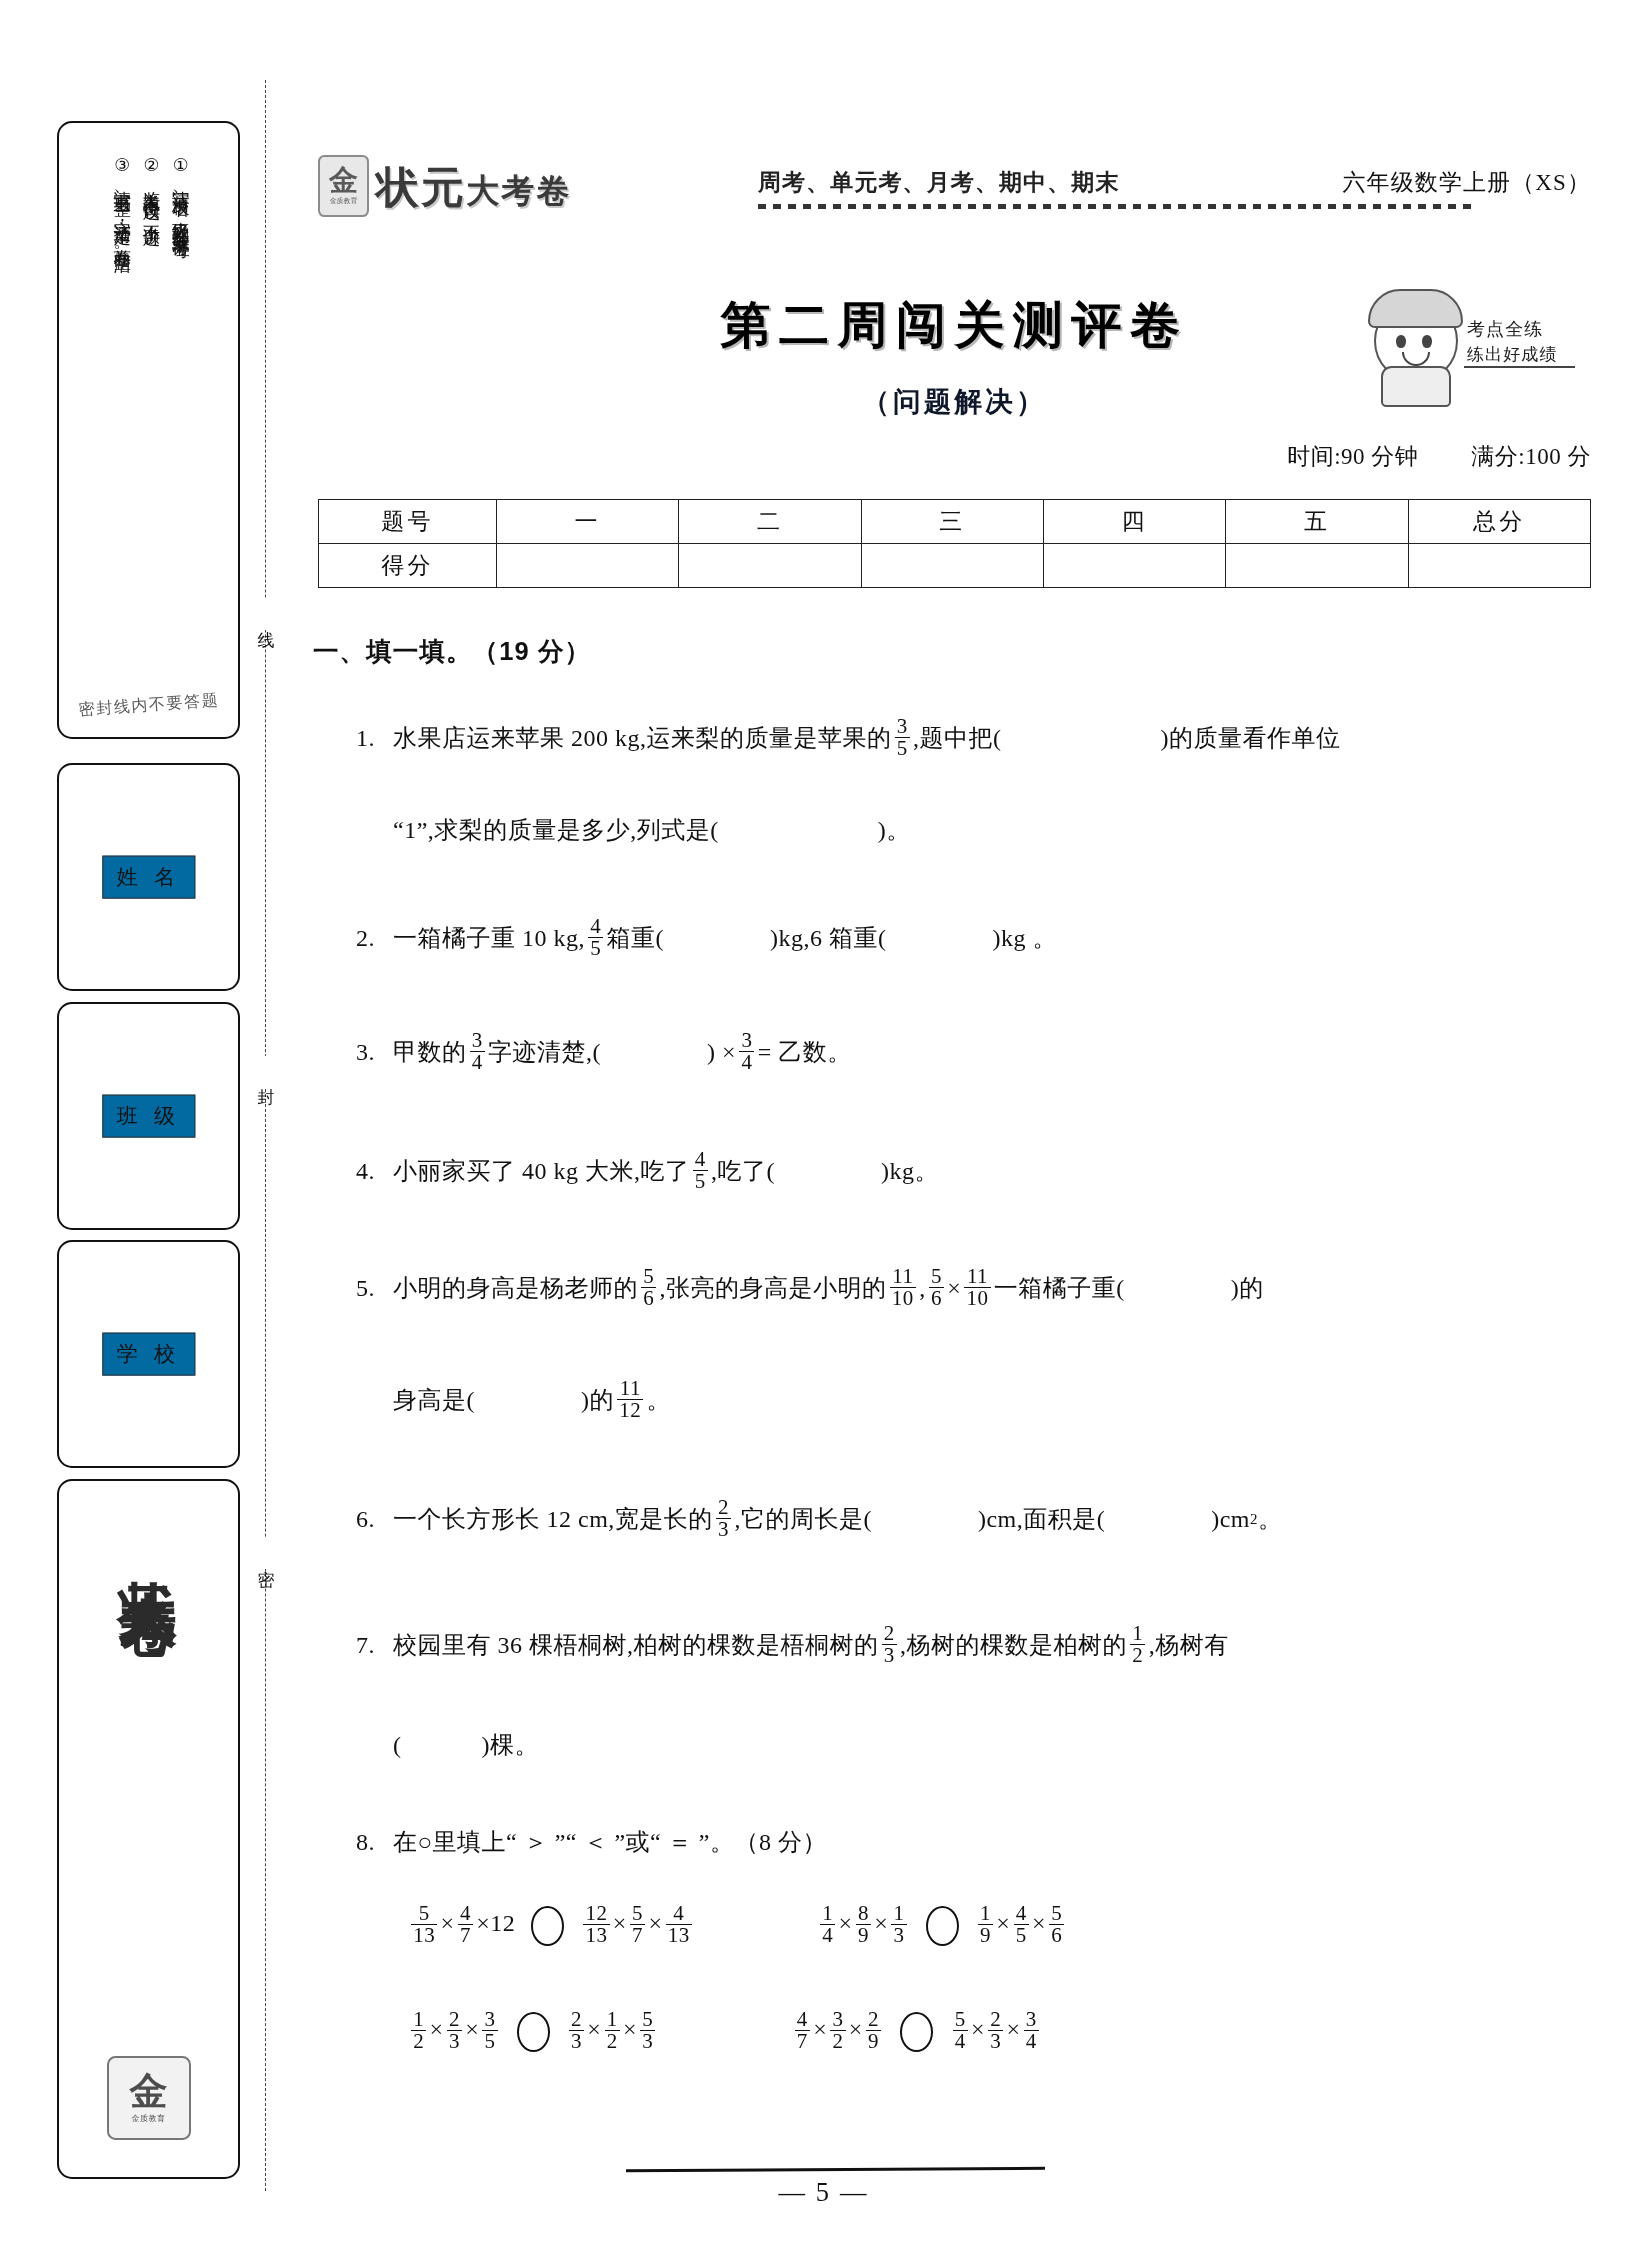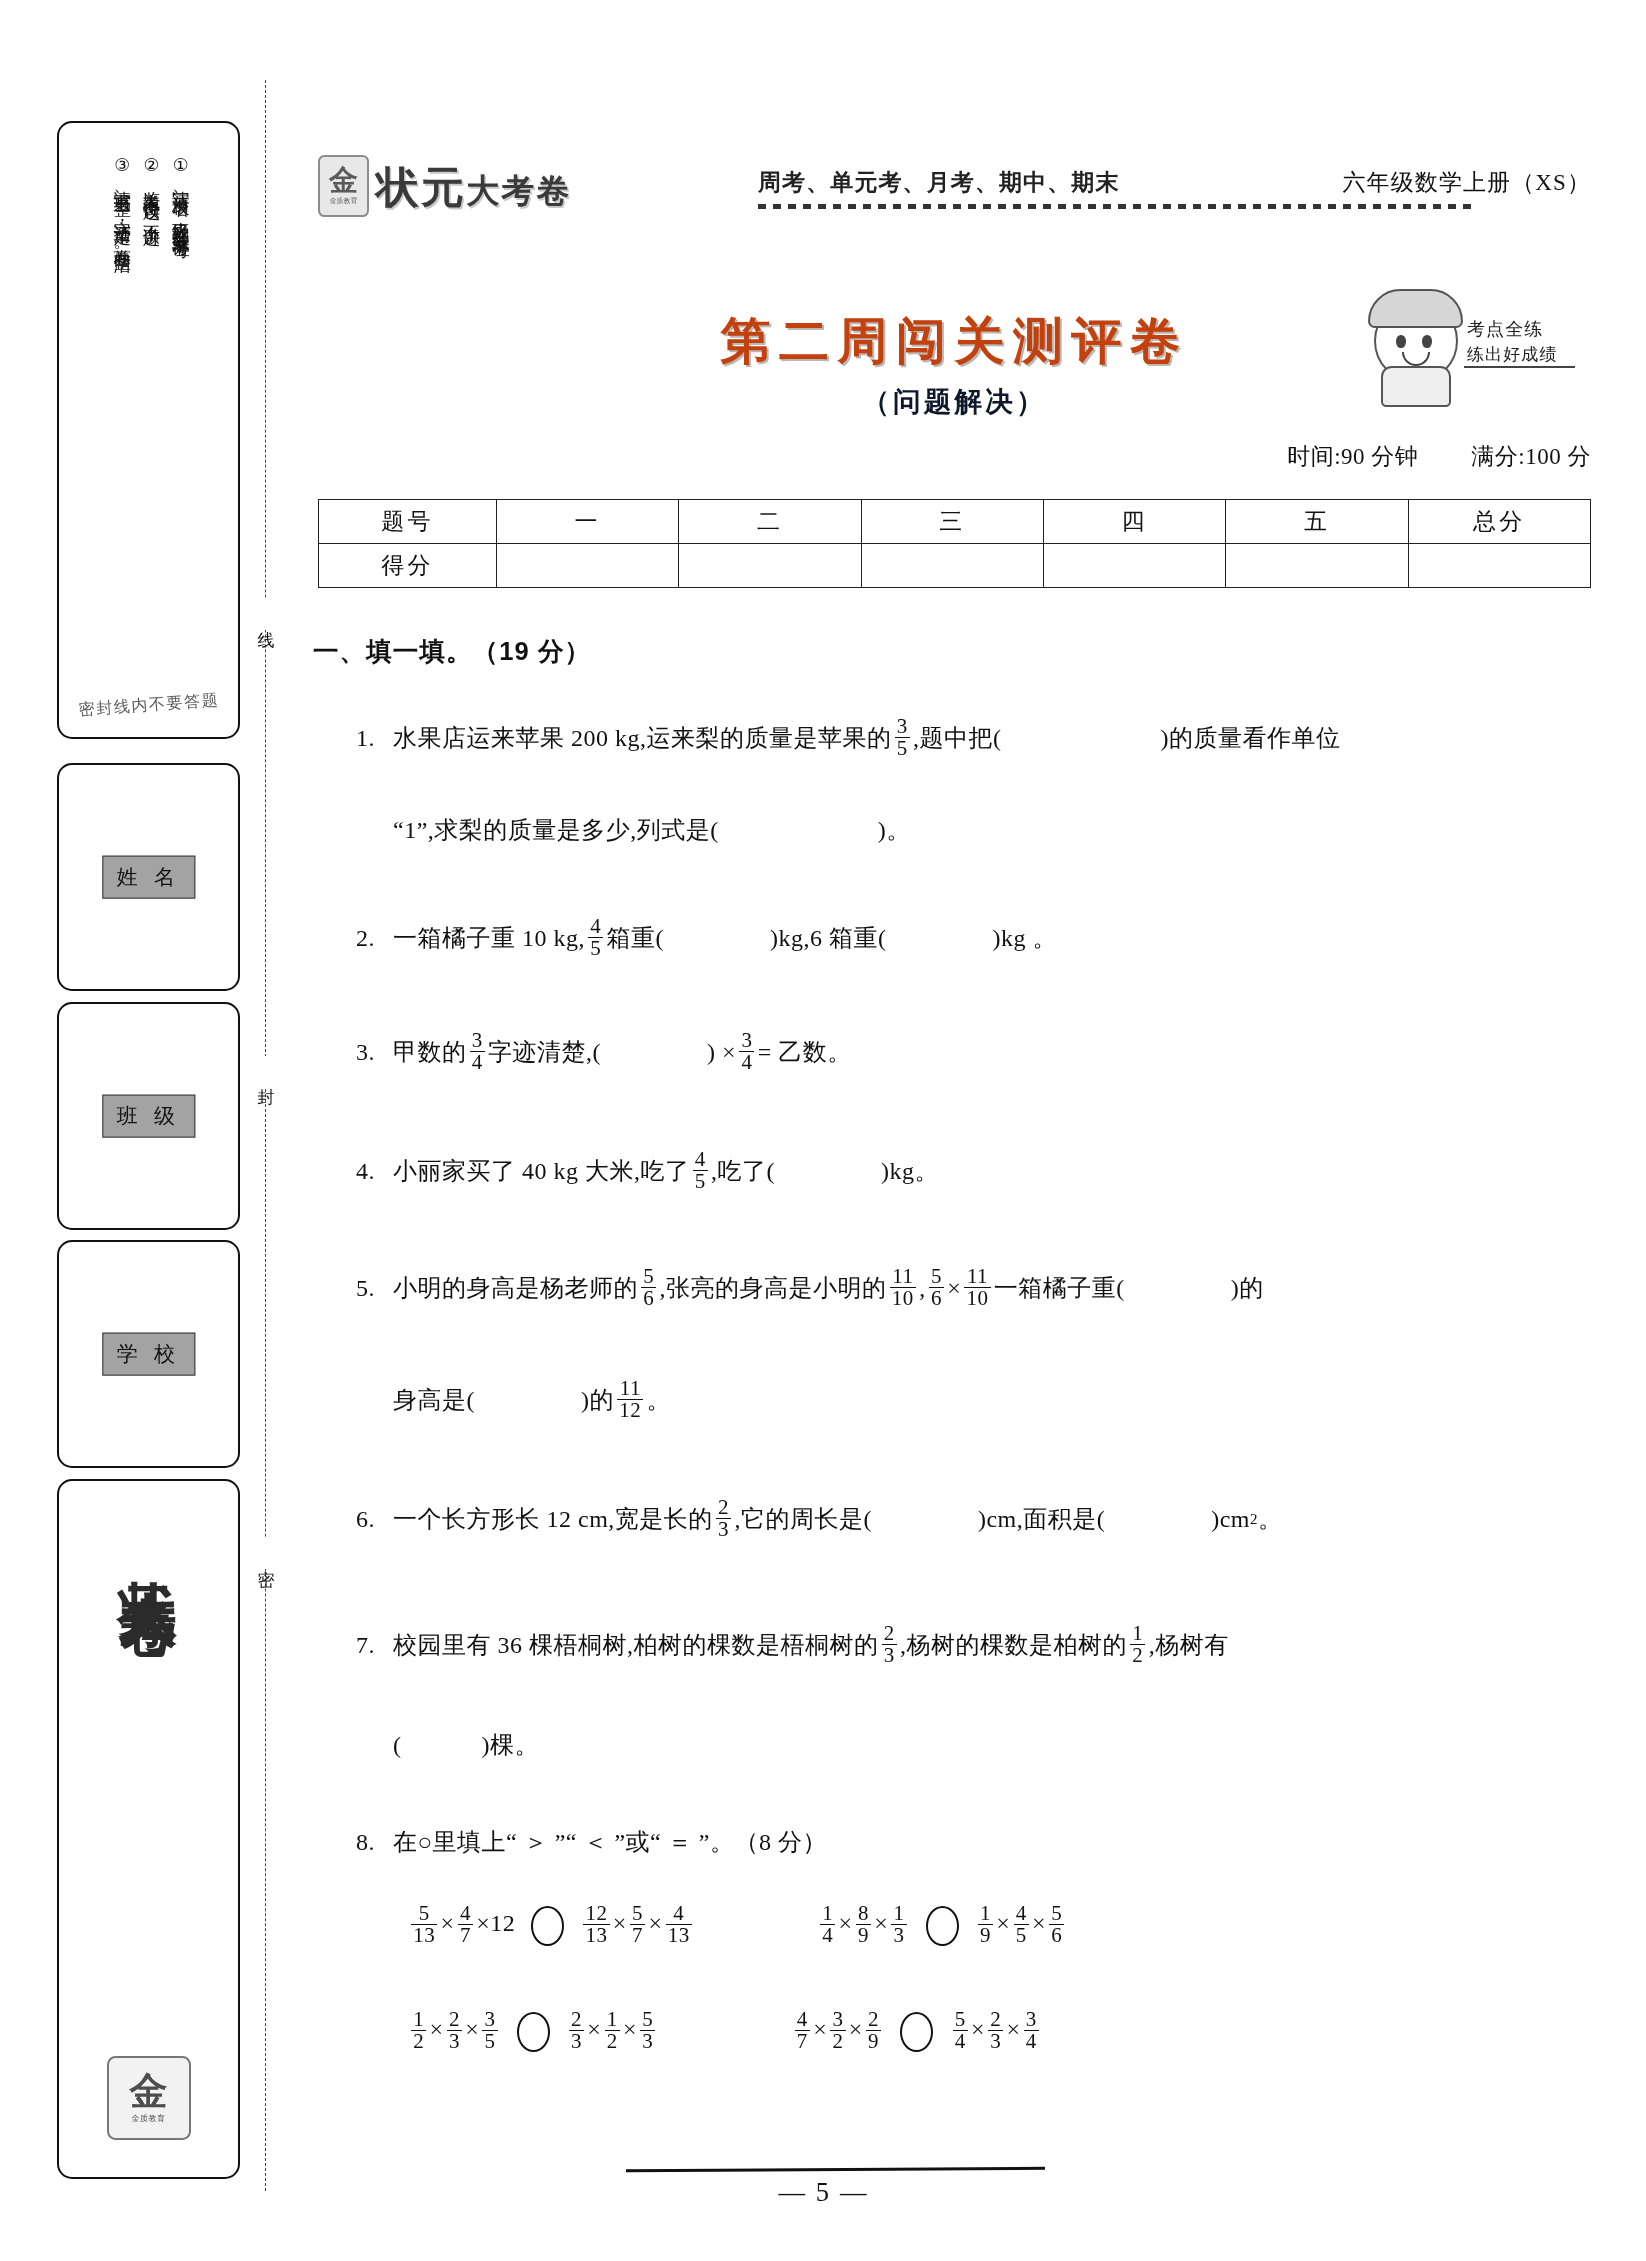--- a/index.html
+++ b/index.html
@@ -35,21 +35,21 @@
     white-space:nowrap;
   }
   .seal{
     position:absolute;left:50%;transform:translateX(-50%) rotate(-4deg);
     bottom:21px;font-size:16px;letter-spacing:1.6px;color:#5a5a5a;
     font-family:"Liberation Sans","DejaVu Sans",sans-serif;white-space:nowrap;
   }
 
   .field-label{
     position:absolute;left:50%;top:50%;transform:translate(-50%,-50%);
-    background:#a3a3a3;border:1.1px solid #333;
+    background:#0369a1;border:1.1px solid #333;
     padding:6.4px 13.8px;font-size:21px;letter-spacing:5.3px;
     font-family:"Liberation Sans","DejaVu Sans",sans-serif;
     white-space:nowrap;
   }
 
   .logo-vert{
     position:absolute;left:50%;transform:translateX(-50%);
     top:53px;width:133px;text-align:center;
   }
   .logo-vert .big{
@@ -105,22 +105,22 @@
     position:absolute;right:0;top:12.7px;
     font-size:23px;letter-spacing:1.1px;color:#111;white-space:nowrap;
   }
   .banner-rule{
     position:absolute;left:440px;top:50px;width:716px;height:5.3px;
     background:repeating-linear-gradient(to right,#333 0 8.5px,transparent 8.5px 15px);
   }
 
   
   .title{
-    position:absolute;left:318px;top:308px;width:1273px;text-align:center;
-    font-size:50px;font-weight:bold;letter-spacing:8.5px;color:#c2410c;
+    position:absolute;left:318px;top:292px;width:1273px;text-align:center;
+    font-size:50px;font-weight:bold;letter-spacing:8.5px;color:#000000;
     font-family:Liberation Serif, serif;
     text-shadow:2.1px 2.1px 0 #b8b8b8;
   }
   .subtitle{
     position:absolute;left:318px;top:383px;width:1273px;text-align:center;
     font-size:27.6px;font-weight:bold;letter-spacing:3.2px;color:#0f172a;
     font-family:"Liberation Sans","DejaVu Sans",sans-serif;
   }
 
   

